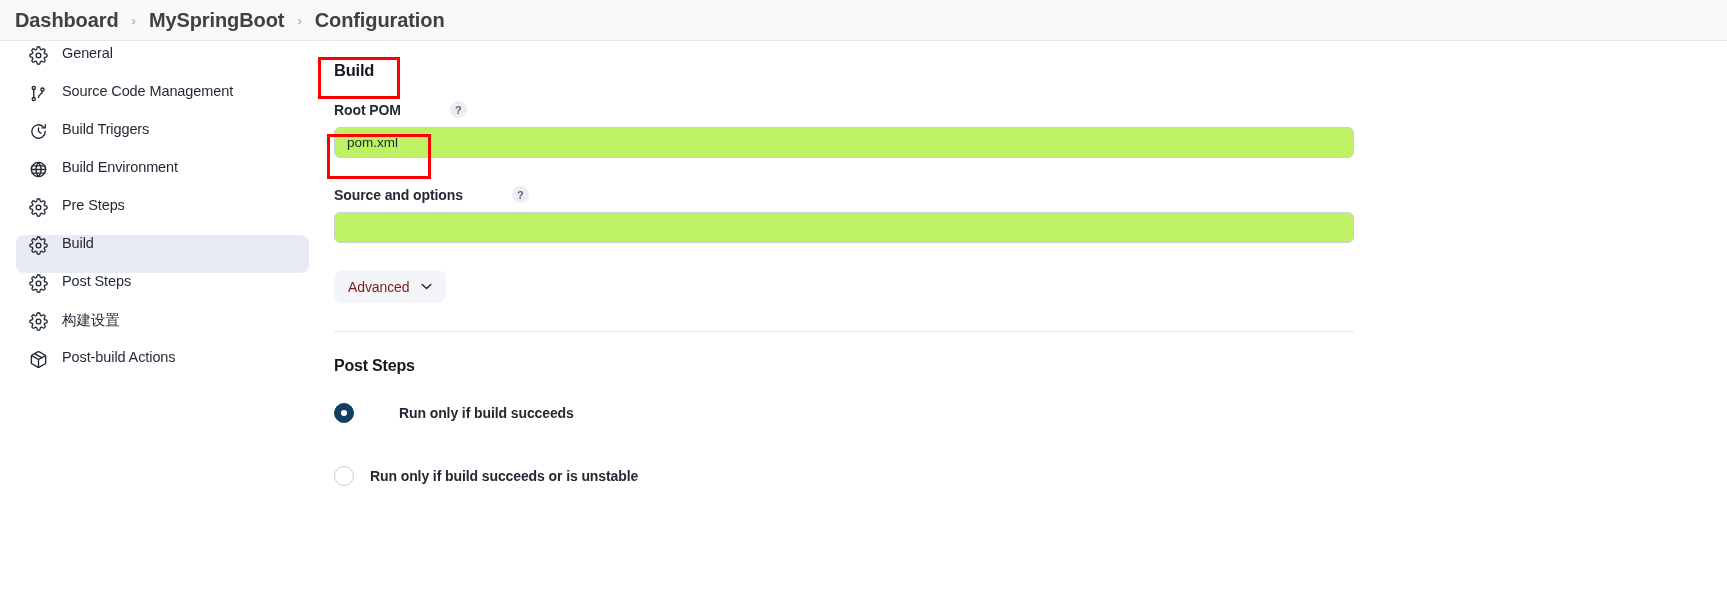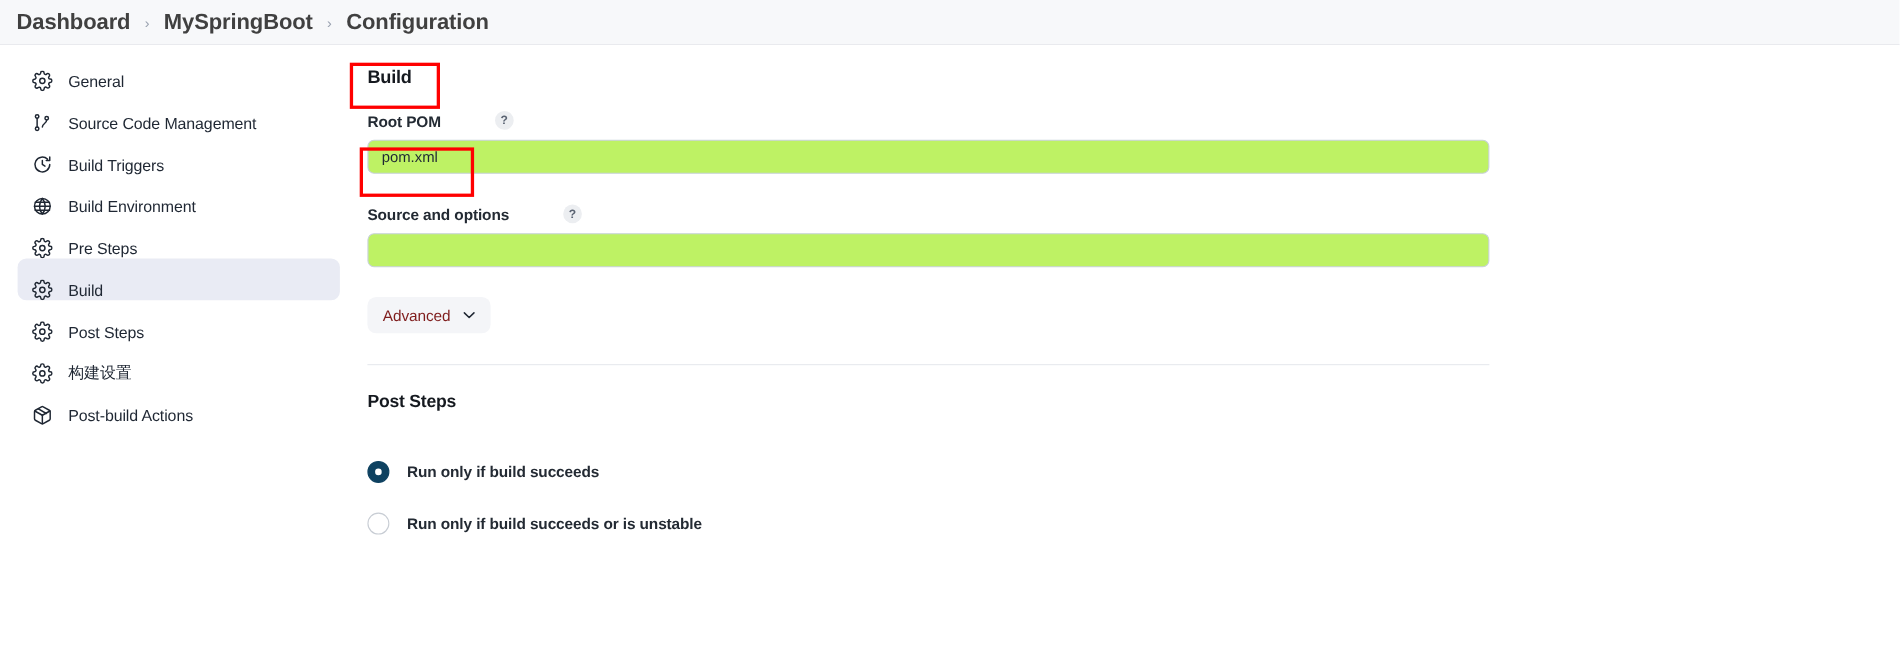--- a/index.html
+++ b/index.html
@@ -63,21 +63,21 @@
     letter-spacing: -0.4px;
     color: #15191f;
     padding: 21px 0 0 27px;
     margin: 0 0 26px 0;
   }
   .nav {
     padding: 0 25px 0 16px;
   }
   .nav-item {
     display: flex;
-    align-items: flex-end;
+    align-items: flex-start;
     height: 38px;
     padding: 0 12px;
     border-radius: 8px;
     margin-bottom: 0px;
     cursor: pointer;
     text-decoration: none;
     color: #1f2733;
   }
   .nav-item + .nav-item { margin-top: 0px; }
   .nav-item.active {
@@ -389,21 +389,21 @@
         <svg class="chev" viewBox="0 0 12 8" fill="none" stroke="currentColor" stroke-width="1.6" stroke-linecap="round" stroke-linejoin="round">
           <path d="M1 1.6L6 6.4L11 1.6"></path>
         </svg>
       </span>
     </button>
 
     <hr class="divider abs" style="left:0px; top:290px;">
 
     <h3 class="post-steps-heading abs" style="left:0px; top:316px;">Post Steps</h3>
 
-    <div class="radio-row abs" style="left:0px; top:378px;">
+    <div class="radio-row abs" style="left:0px; top:362px;gap:29px;">
       <span class="radio checked"></span>
       <span class="radio-label">Run only if build succeeds</span>
     </div>
 
     <div class="radio-row abs" style="left:0px; top:425px;">
       <span class="radio"></span>
       <span class="radio-label">Run only if build succeeds or is unstable</span>
     </div>
 
   </main>

